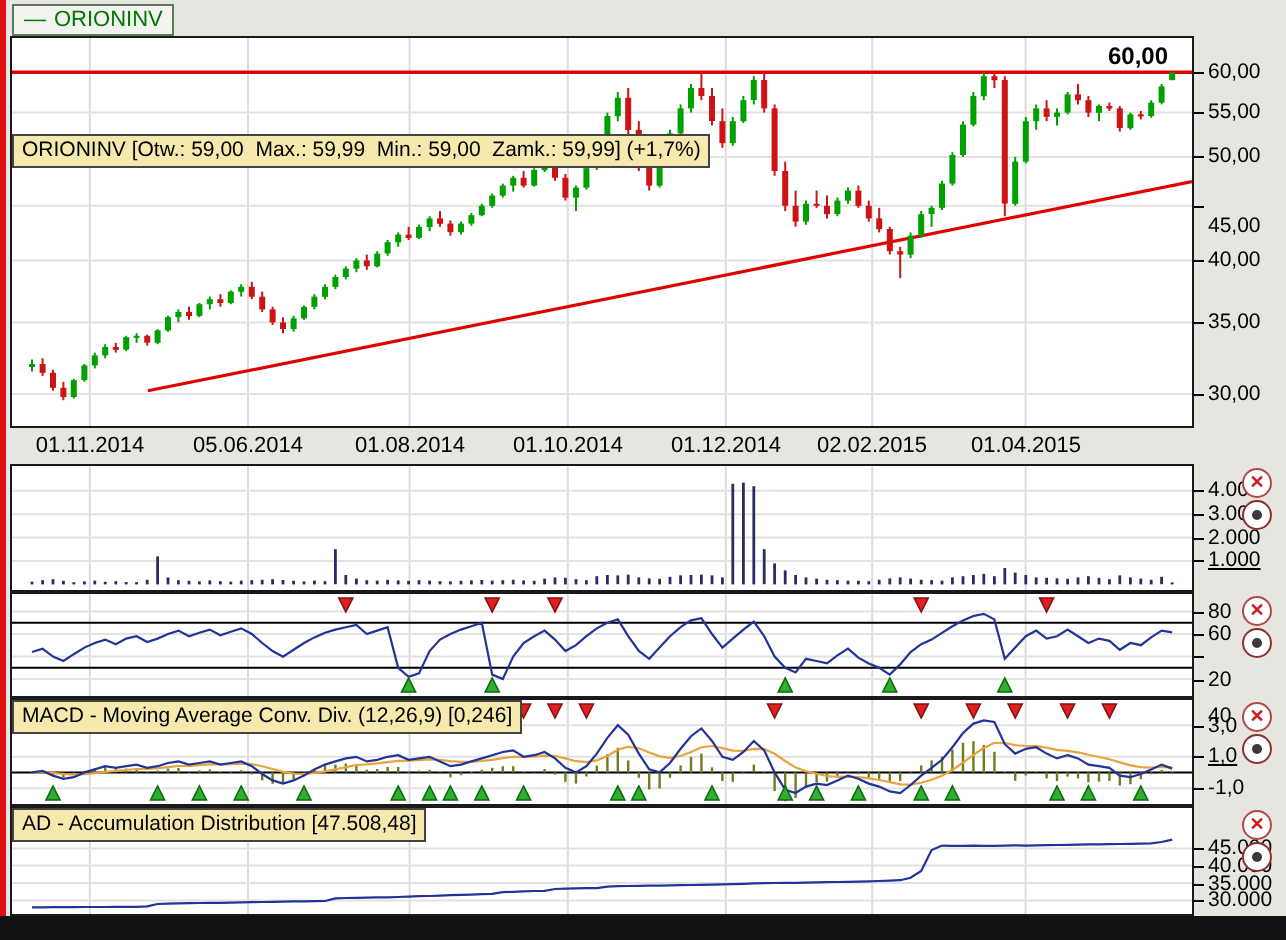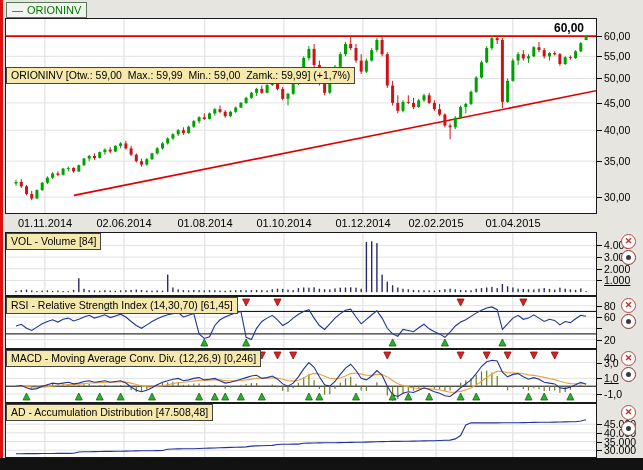--- a/index.html
+++ b/index.html
@@ -271,21 +271,21 @@
     <div class="level-label">60,00</div>
   </div>
   <div id="main-gutter">
       <div class="tickline" style="left: 597px; top: 36px;"></div>
       <div class="ticklabel" style="left: 604px; top: 30px;">60,00</div>
       <div class="tickline" style="left: 597px; top: 56px;"></div>
       <div class="ticklabel" style="left: 604px; top: 50px;">55,00</div>
       <div class="tickline" style="left: 597px; top: 78px;"></div>
       <div class="ticklabel" style="left: 604px; top: 72px;">50,00</div>
       <div class="tickline" style="left: 597px; top: 103px;"></div>
-      <div class="ticklabel" style="left: 604px; top: 97px; text-align: right;">45,00</div>
+      <div class="ticklabel" style="left: 604px; top: 107px; text-align: right;">45,00</div>
       <div class="tickline" style="left: 597px; top: 130px;"></div>
       <div class="ticklabel" style="left: 604px; top: 124px;">40,00</div>
       <div class="tickline" style="left: 597px; top: 161px;"></div>
       <div class="ticklabel" style="left: 604px; top: 155px;">35,00</div>
       <div class="tickline" style="left: 597px; top: 197px;"></div>
       <div class="ticklabel" style="left: 604px; top: 191px;">30,00</div>
       <div class="tickline" style="left: 597px; top: 245px;"></div>
       <div class="ticklabel" style="left: 604px; top: 239px;">4.000</div>
       <div class="tickline" style="left: 597px; top: 257px;"></div>
       <div class="ticklabel" style="left: 604px; top: 251px;">3.000</div>
@@ -327,21 +327,21 @@
       <div class="ticklabel" style="left: 604px; top: 436px;">35.000</div>
       <div class="tickline" style="left: 597px; top: 450px;"></div>
       <div class="ticklabel" style="left: 604px; top: 444px; text-align: center;">30.000</div>
       <div class="icon-close" style="left: 621px; top: 405px;">✕</div>
       <div class="icon-target" style="left: 621px; top: 421px;">
         <span class="dot"></span>
       </div>
     </div>
   <div id="date-row">
       <div class="datelabel" style="left: 13px; top: 217px;">01.11.2014</div>
-      <div class="datelabel" style="left: 92px; top: 217px;">02.06.2014</div>
+      <div class="datelabel" style="left: 92px; top: 217px;">05.06.2014</div>
       <div class="datelabel" style="left: 173px; top: 217px;">01.08.2014</div>
       <div class="datelabel" style="left: 252px; top: 217px;">01.10.2014</div>
       <div class="datelabel" style="left: 331px; top: 217px;">01.12.2014</div>
       <div class="datelabel" style="left: 404px; top: 217px;">02.02.2015</div>
       <div class="datelabel" style="left: 481px; top: 217px;">01.04.2015</div>
     </div>
   <div class="bottom-bar"></div>
 <div class="panel" style="left: 5px; top: 232px; width: 590px; height: 62px;">
       <svg width="590" height="62">
         <line x1="38.9" y1="0" x2="38.9" y2="62" stroke="#dcdcdc"></line>
@@ -459,21 +459,20 @@
         <rect x="537.5" y="55.1" width="1.4" height="4.1" fill="#2b2b66"></rect>
         <rect x="542.8" y="55.9" width="1.4" height="3.3" fill="#2b2b66"></rect>
         <rect x="548.0" y="56.6" width="1.4" height="2.6" fill="#2b2b66"></rect>
         <rect x="553.2" y="54.7" width="1.4" height="4.4" fill="#2b2b66"></rect>
         <rect x="558.5" y="55.7" width="1.4" height="3.5" fill="#2b2b66"></rect>
         <rect x="563.7" y="56.3" width="1.4" height="2.9" fill="#2b2b66"></rect>
         <rect x="568.9" y="56.9" width="1.4" height="2.3" fill="#2b2b66"></rect>
         <rect x="574.1" y="55.4" width="1.4" height="3.7" fill="#2b2b66"></rect>
         <rect x="579.4" y="58.2" width="1.4" height="1.0" fill="#2b2b66"></rect>
       </svg>
-      <div class="tag" style="left: 0px; top: 0px;">VOL - Volume [84]</div>
     </div>
     <div class="panel" style="left: 5px; top: 296px; width: 590px; height: 51px;">
       <svg width="590" height="51">
         <line x1="38.9" y1="0" x2="38.9" y2="51" stroke="#dcdcdc"></line>
         <line x1="118.0" y1="0" x2="118.0" y2="51" stroke="#dcdcdc"></line>
         <line x1="198.8" y1="0" x2="198.8" y2="51" stroke="#dcdcdc"></line>
         <line x1="277.9" y1="0" x2="277.9" y2="51" stroke="#dcdcdc"></line>
         <line x1="356.9" y1="0" x2="356.9" y2="51" stroke="#dcdcdc"></line>
         <line x1="430.1" y1="0" x2="430.1" y2="51" stroke="#dcdcdc"></line>
         <line x1="506.8" y1="0" x2="506.8" y2="51" stroke="#dcdcdc"></line>
@@ -488,21 +487,20 @@
         <path d="M236.6 2 L243.6 2 L240.1 9 Z" fill="#e02020" stroke="#8a0f0f" stroke-width="0.8"></path>
         <path d="M268.0 2 L275.0 2 L271.5 9 Z" fill="#e02020" stroke="#8a0f0f" stroke-width="0.8"></path>
         <path d="M451.1 2 L458.1 2 L454.6 9 Z" fill="#e02020" stroke="#8a0f0f" stroke-width="0.8"></path>
         <path d="M513.8 2 L520.8 2 L517.3 9 Z" fill="#e02020" stroke="#8a0f0f" stroke-width="0.8"></path>
         <path d="M194.8 49 L201.8 49 L198.3 42 Z" fill="#2fae2f" stroke="#0b6b0b" stroke-width="0.8"></path>
         <path d="M236.6 49 L243.6 49 L240.1 42 Z" fill="#2fae2f" stroke="#0b6b0b" stroke-width="0.8"></path>
         <path d="M383.1 49 L390.1 49 L386.6 42 Z" fill="#2fae2f" stroke="#0b6b0b" stroke-width="0.8"></path>
         <path d="M435.4 49 L442.4 49 L438.9 42 Z" fill="#2fae2f" stroke="#0b6b0b" stroke-width="0.8"></path>
         <path d="M492.9 49 L499.9 49 L496.4 42 Z" fill="#2fae2f" stroke="#0b6b0b" stroke-width="0.8"></path>
       </svg>
-      <div class="tag" style="left: 0px; top: 0px;">RSI - Relative Strength Index (14,30,70) [61,45]</div>
     </div>
     <div class="panel" style="left: 5px; top: 349px; width: 590px; height: 52px;">
       <svg width="590" height="52">
         <line x1="38.9" y1="0" x2="38.9" y2="52" stroke="#dcdcdc"></line>
         <line x1="118.0" y1="0" x2="118.0" y2="52" stroke="#dcdcdc"></line>
         <line x1="198.8" y1="0" x2="198.8" y2="52" stroke="#dcdcdc"></line>
         <line x1="277.9" y1="0" x2="277.9" y2="52" stroke="#dcdcdc"></line>
         <line x1="356.9" y1="0" x2="356.9" y2="52" stroke="#dcdcdc"></line>
         <line x1="430.1" y1="0" x2="430.1" y2="52" stroke="#dcdcdc"></line>
         <line x1="506.8" y1="0" x2="506.8" y2="52" stroke="#dcdcdc"></line>

